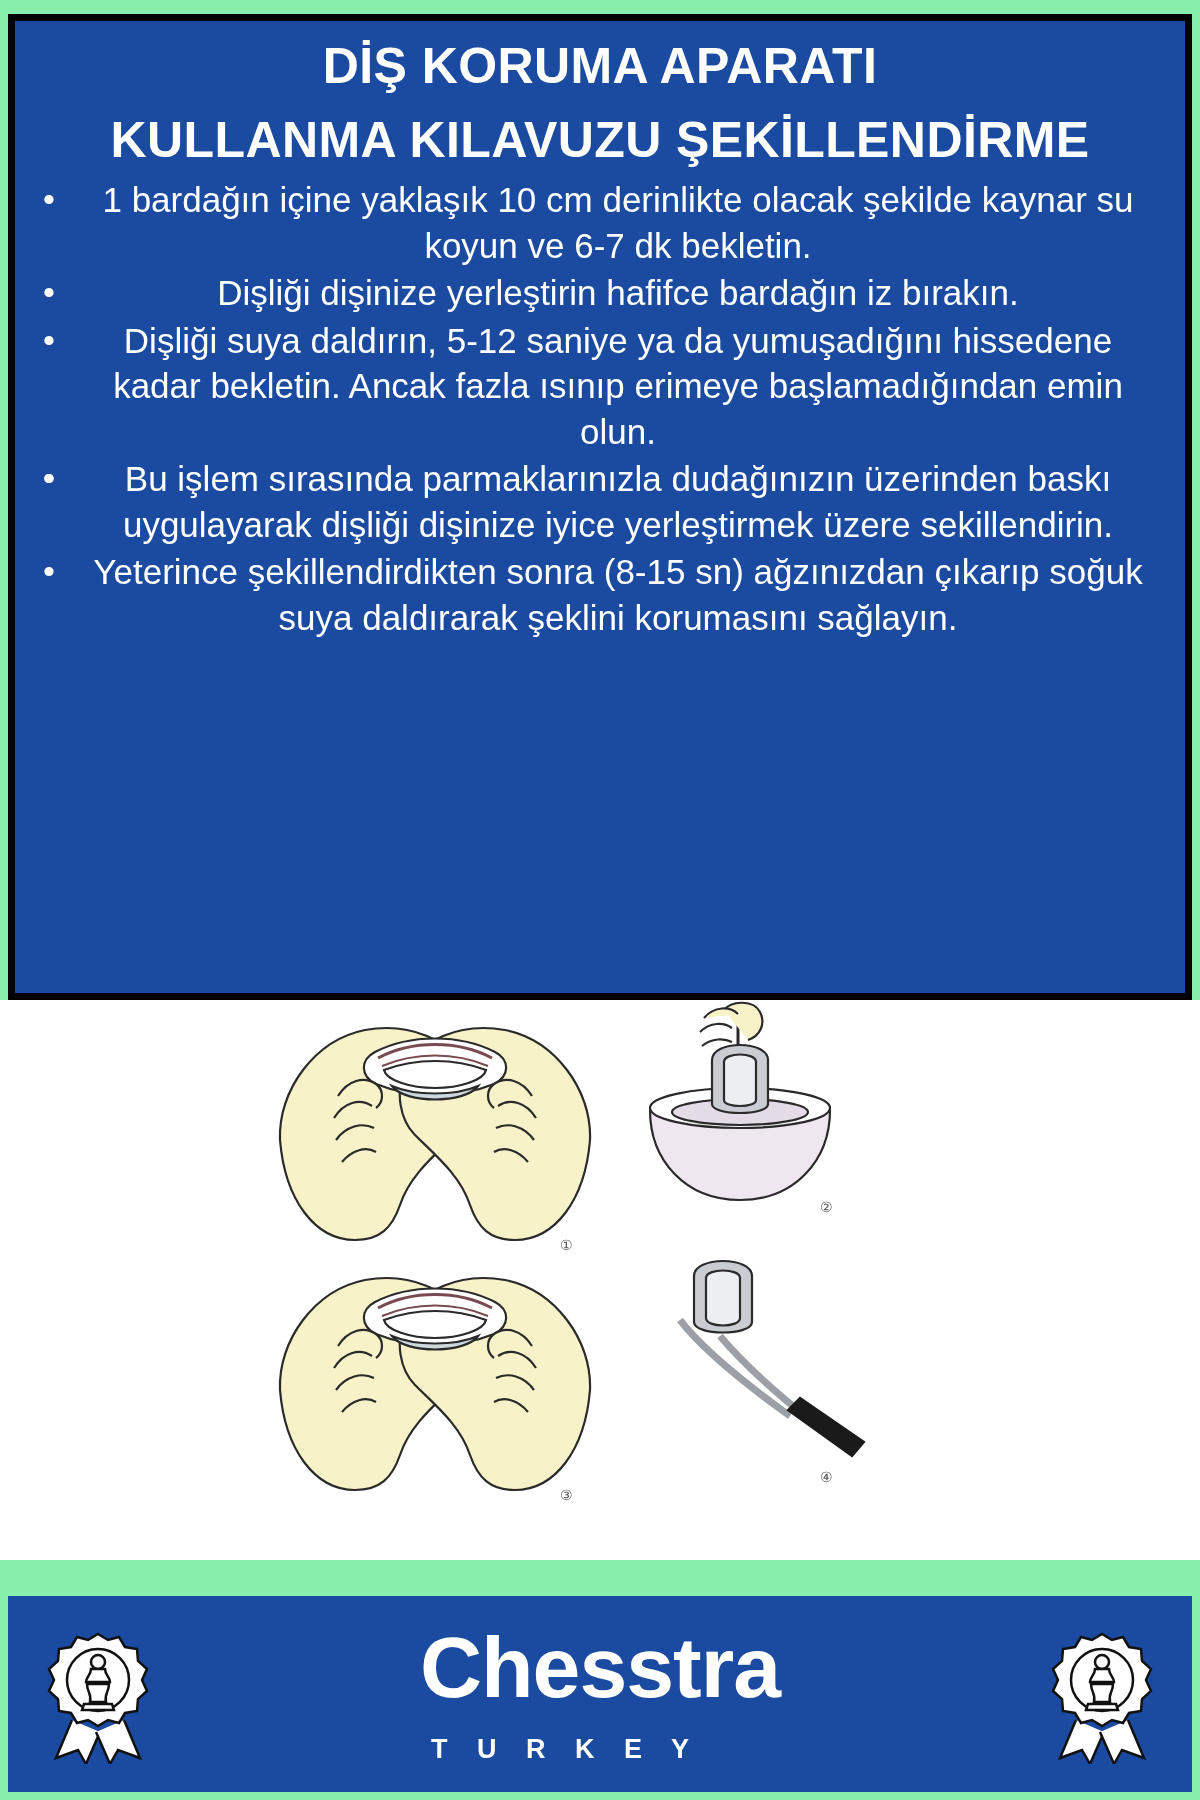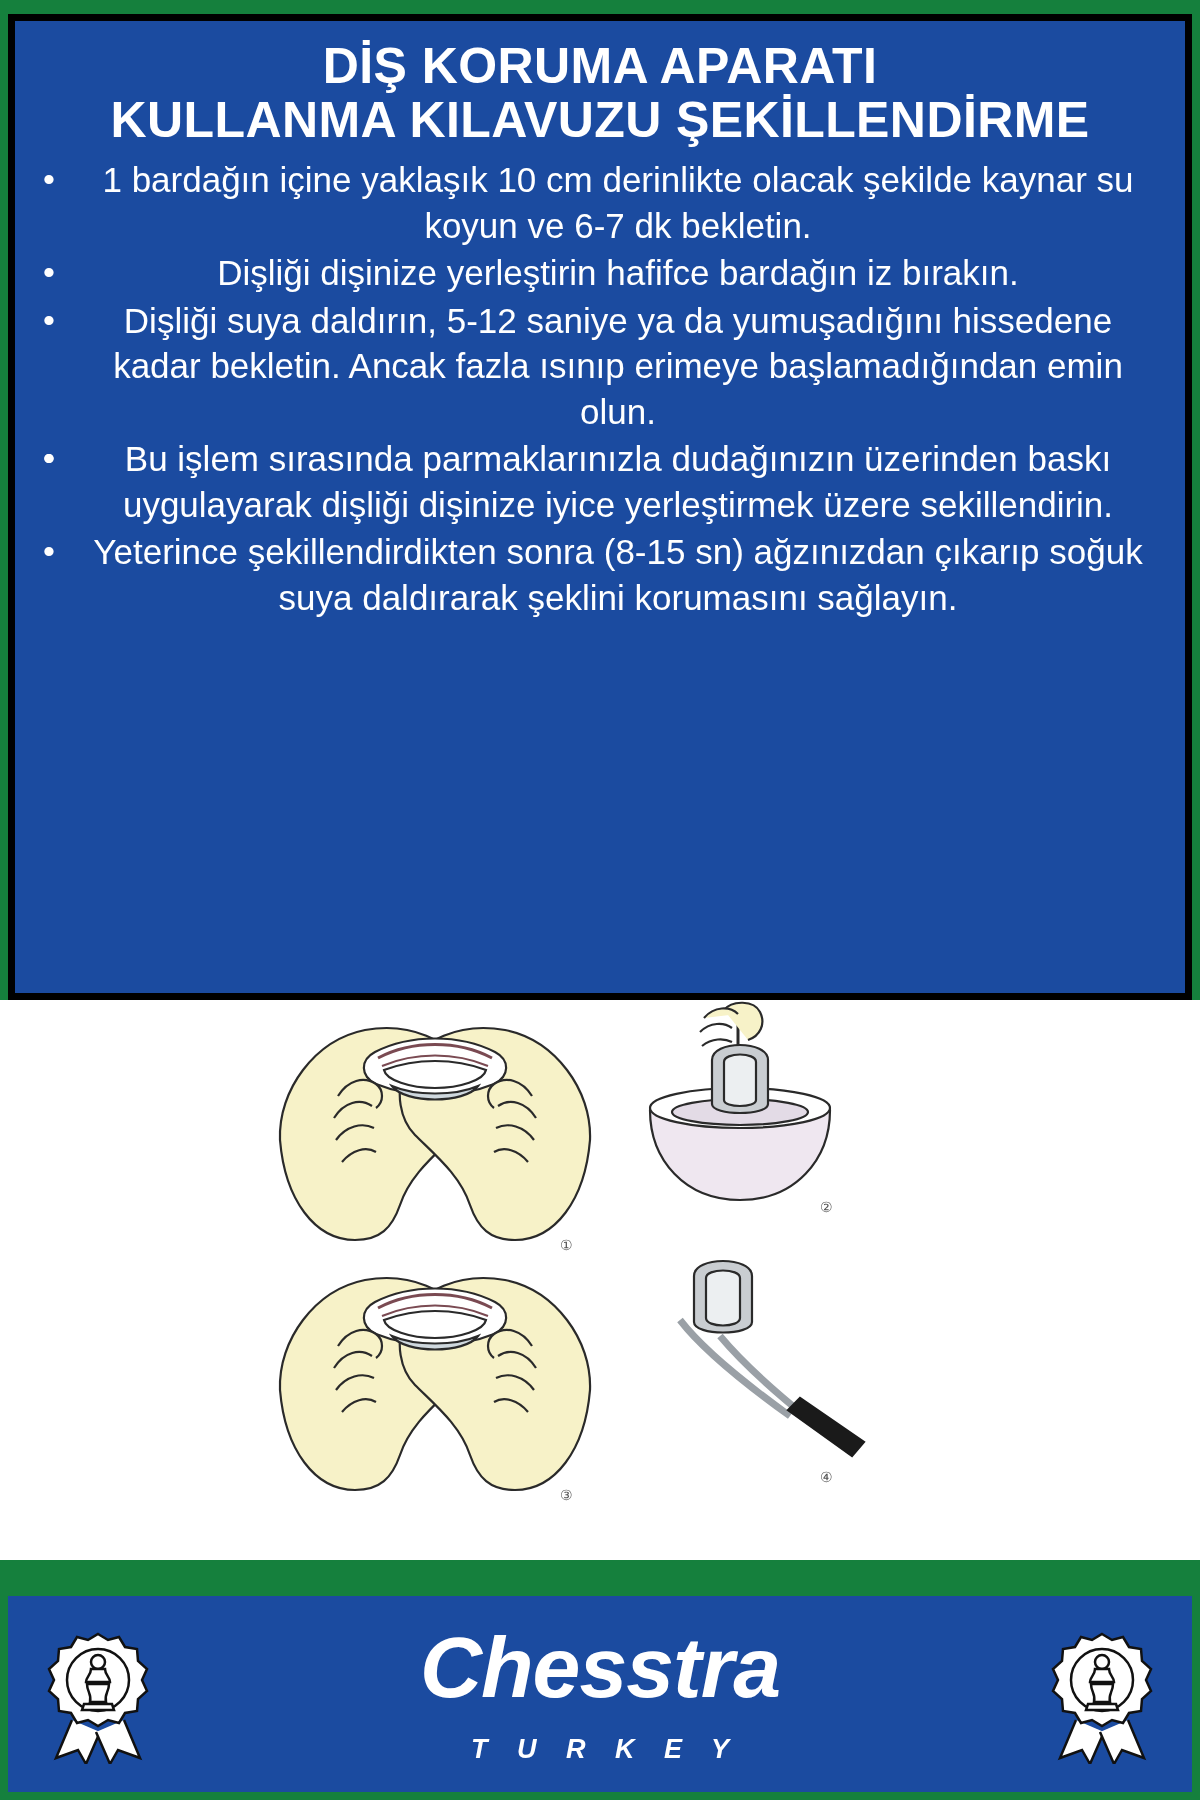--- a/index.html
+++ b/index.html
@@ -10,21 +10,21 @@
     width: 1200px;
     height: 1800px;
     background: #ffffff;
     font-family: "Liberation Sans", sans-serif;
     overflow: hidden;
   }
   .poster {
     position: relative;
     width: 1200px;
     height: 1800px;
-    background: #15803d;
+    background: #86efac;
     box-sizing: border-box;
   }
 
   
   .instructions-panel {
     position: absolute;
     left: 8px;
     top: 14px;
     width: 1184px;
     height: 986px;
@@ -40,21 +40,21 @@
     line-height: 1.08;
     letter-spacing: 0.4px;
   }
   .title-line1 {
     font-size: 50px;
     display: block;
   }
   .title-line2 {
     font-size: 50px;
     display: block;
-    margin-top: 0;
+    margin-top: 20px;
   }
   ul.steps {
     margin: 10px 0 0 0;
     padding: 0 8px 0 44px;
     list-style: none;
   }
   ul.steps li {
     position: relative;
     font-size: 35px;
     line-height: 1.30;
@@ -91,23 +91,22 @@
     bottom: 8px;
     width: 1184px;
     height: 196px;
     background: #1b4ba0;
     display: flex;
     align-items: center;
     justify-content: center;
     box-sizing: border-box;
   }
   .brand-center {
-    text-align: center;
+    text-align: left;
     color: #ffffff;
-    font-style: italic;
   }
   .brand-name {
     font-size: 86px;
     font-weight: bold;
     line-height: 1;
     letter-spacing: -1px;
   }
   .brand-sub {
     font-size: 27px;
     font-weight: bold;

